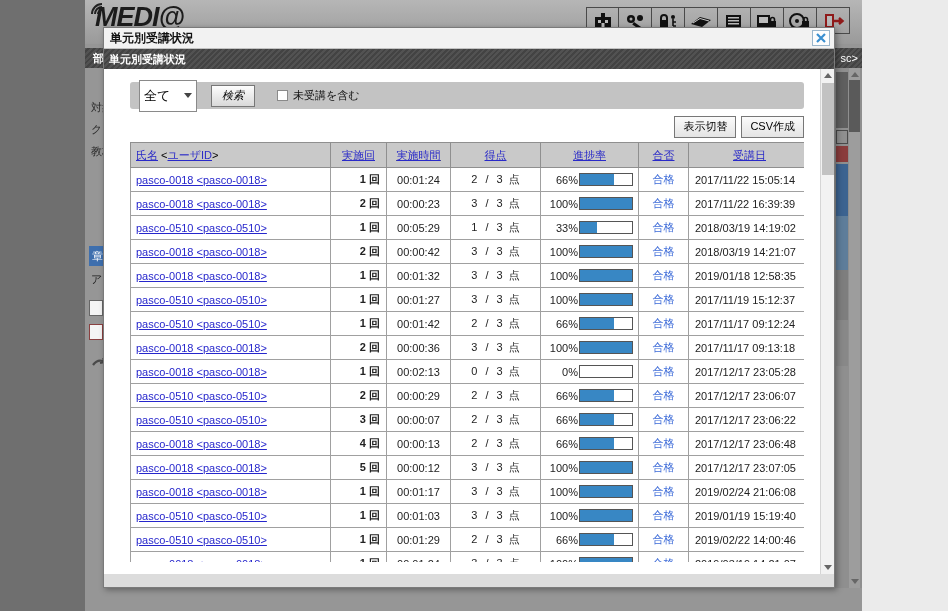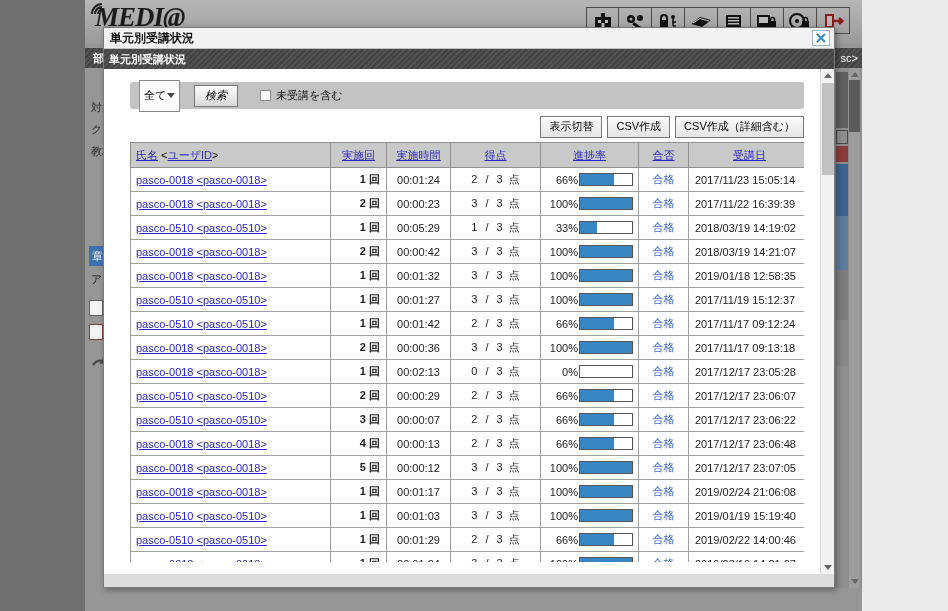--- a/index.html
+++ b/index.html
@@ -4,21 +4,21 @@
 <style>
   * { margin:0; padding:0; box-sizing:border-box; }
   html,body { width:948px; height:611px; overflow:hidden; background:#6f6f6f;
               font-family:"Liberation Sans","DejaVu Sans",sans-serif; }
   #stage { position:relative; width:948px; height:611px; }
 
   
   .right-void { position:absolute; left:862px; top:0; width:86px; height:611px; background:#ebebeb; }
   .page { position:absolute; left:85px; top:0; width:777px; height:611px; background:#969696; }
   .page-header { position:absolute; left:0; top:0; width:777px; height:44px;
-                 background:linear-gradient(#b6b6b6,#9a9a9a);font-family:Liberation Serif, serif; }
+                 background:linear-gradient(#b6b6b6,#9a9a9a); }
   .logo { position:absolute; left:10px; top:2px; font-size:27px; font-weight:bold;
           font-style:italic; color:#1c1c1c; letter-spacing:-1px; }
   .logo-arcs { position:absolute; left:4px; top:1px; }
   .toolbar { position:absolute; right:12px; top:7px; display:flex; }
   .tool-btn { width:33px; height:27px; border:1px solid #4a4a4a; border-left:none;
               display:flex; align-items:center; justify-content:center; background:transparent; }
   .tool-btn:first-child { border-left:1px solid #4a4a4a; }
   .hatch-bar { position:absolute; left:0; top:48px; width:777px; height:20px;
                background:repeating-linear-gradient(135deg,#525252 0 2px,#434343 2px 4px);
                color:#fff; font-size:11px; font-weight:bold; line-height:20px; }
@@ -57,21 +57,21 @@
                  color:#fff; font-size:11px; font-weight:bold; line-height:20px; padding-left:5px; }
   .modal-body { position:relative; height:518px; padding:7px 30px 0 26px; }
 
   .tabs { display:flex; gap:3px; }
   .tab { font-size:11px; padding:3px 9px 4px; border:1px solid #8a8a8a; background:#fff; cursor:pointer; }
   .tab.active { background:#c8c8c8; color:#000; }
   .tab a { color:#6a2fc2; text-decoration:underline; }
 
   .filter-bar { margin-top:6px; height:27px; background:#c3c3c3; border-radius:3px;
                 display:flex; align-items:center; padding-left:9px; }
-  .select { width:41px; height:19px; background:#fff; border:1px solid #8a8a8a; font-size:11px;
+  .select { width:58px; height:19px; background:#fff; border:1px solid #8a8a8a; font-size:13px;
             display:flex; align-items:center; justify-content:space-between; padding:15px 4px; cursor:pointer; }
   .select .caret { width:0; height:0; border-left:4px solid transparent; border-right:4px solid transparent;
                    border-top:5px solid #444; }
   .btn { font-size:11px; padding:2px 10px 3px; border:1px solid #777;
          background:linear-gradient(#fdfdfd,#d9d9d9); cursor:pointer; }
   .search-btn { margin-left:14px;font-style:italic; }
   .checkbox { width:11px; height:11px; background:#fff; border:1px solid #8a8a8a; margin-left:22px; cursor:pointer; }
   .checkbox-label { font-size:11px; margin-left:5px; color:#111; }
 
   .actions { margin-top:7px; display:flex; justify-content:flex-end; gap:5px; }
@@ -246,21 +246,20 @@
             <span class="caret"></span>
           </div>
           <button class="btn search-btn">検索</button>
           <span class="checkbox"></span>
           <span class="checkbox-label">未受講を含む</span>
         </div>
 
         <div class="actions">
             <button class="btn">表示切替</button>
             <button class="btn">CSV作成</button>
-            <button class="btn">CSV作成（詳細含む）</button>
           </div>
 
         <div class="table-wrap">
           <table>
             <thead>
               <tr>
                 <th class="col-name"><a href="#">氏名</a> &lt;<a href="#">ユーザID</a>&gt;</th>
                 <th class="col-round"><a href="#">実施回</a></th>
                 <th class="col-time"><a href="#">実施時間</a></th>
                 <th class="col-score"><a href="#">得点</a></th>
@@ -277,21 +276,21 @@
                   <td class="cell-score"><span>2</span><span class="sep">/</span><span>3</span><span class="unit">点</span></td>
                   <td class="cell-prog">
                     <div class="prog-inner">
                       <span class="prog-label">66%</span>
                       <div class="bar">
                         <div class="fill" style="width: 66%; background: rgb(56, 135, 196);"></div>
                       </div>
                     </div>
                   </td>
                   <td class="cell-res"><a href="#">合格</a></td>
-                  <td class="cell-date">2017/11/23 15:05:14</td>
+                  <td class="cell-date">2017/11/22 15:05:14</td>
                 </tr>
                 <tr>
                   <td class="cell-name"><a href="#">pasco-0018 &lt;pasco-0018&gt;</a></td>
                   <td class="cell-round">2 回</td>
                   <td class="cell-time">00:00:23</td>
                   <td class="cell-score"><span>3</span><span class="sep">/</span><span>3</span><span class="unit">点</span></td>
                   <td class="cell-prog">
                     <div class="prog-inner">
                       <span class="prog-label">100%</span>
                       <div class="bar">

